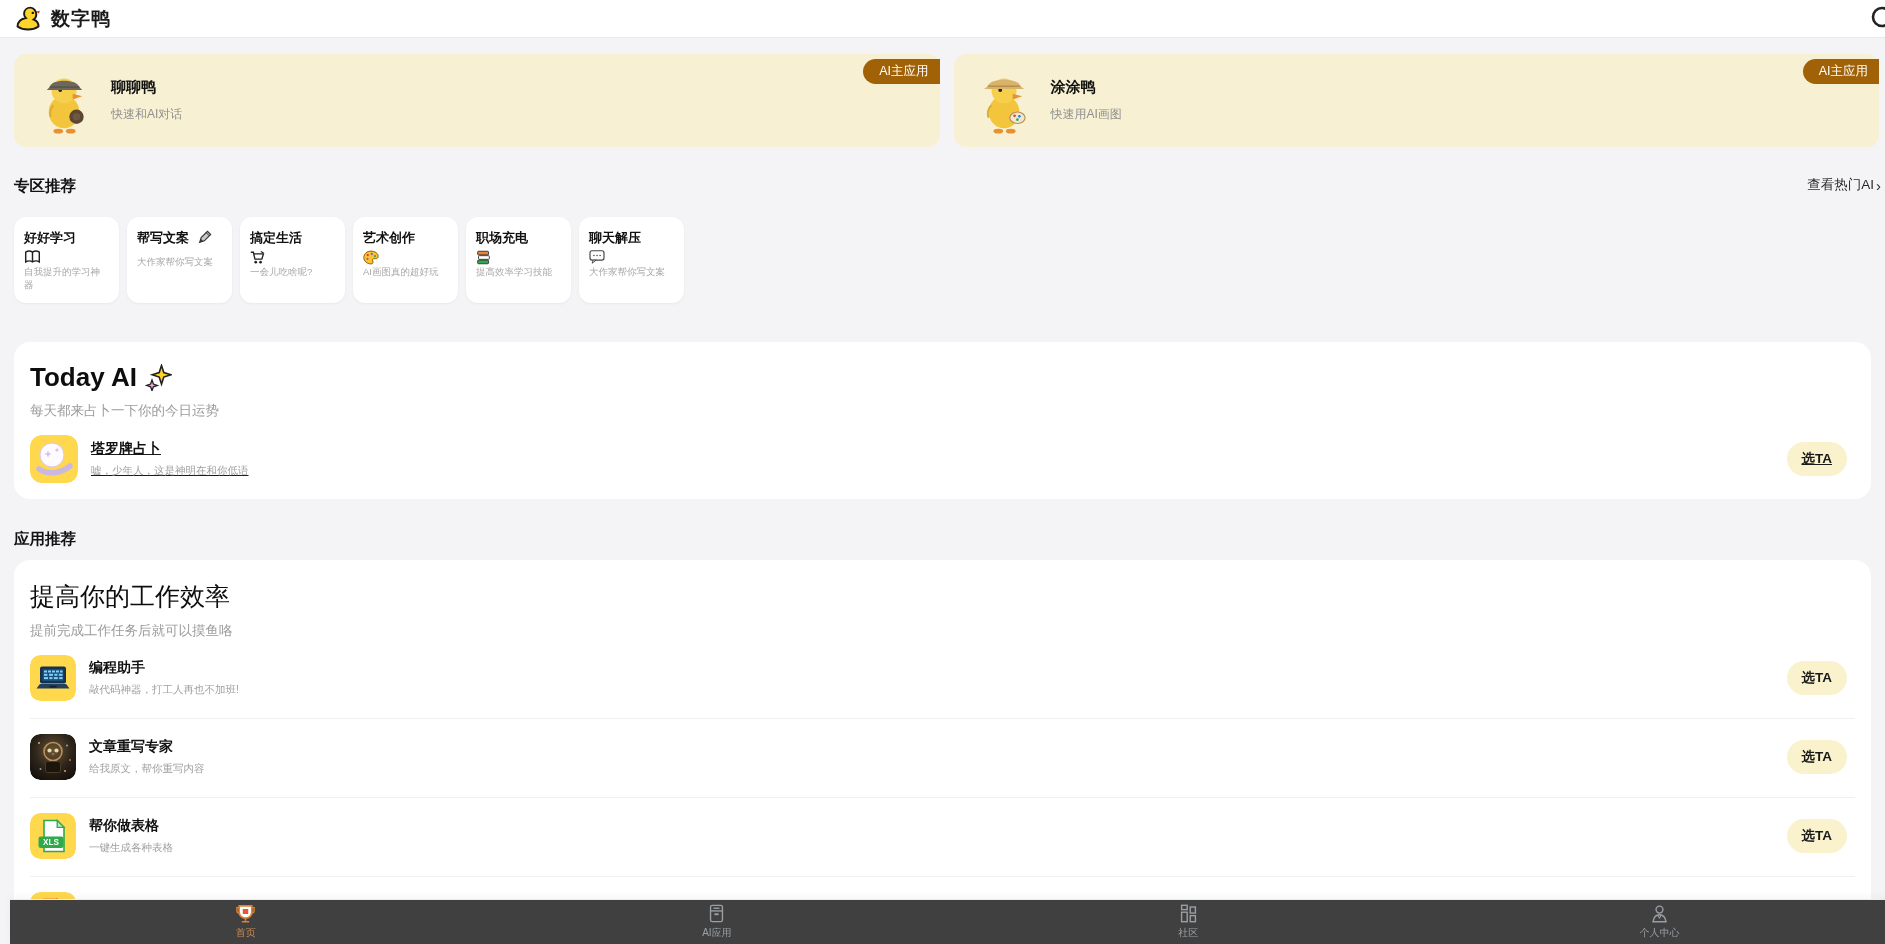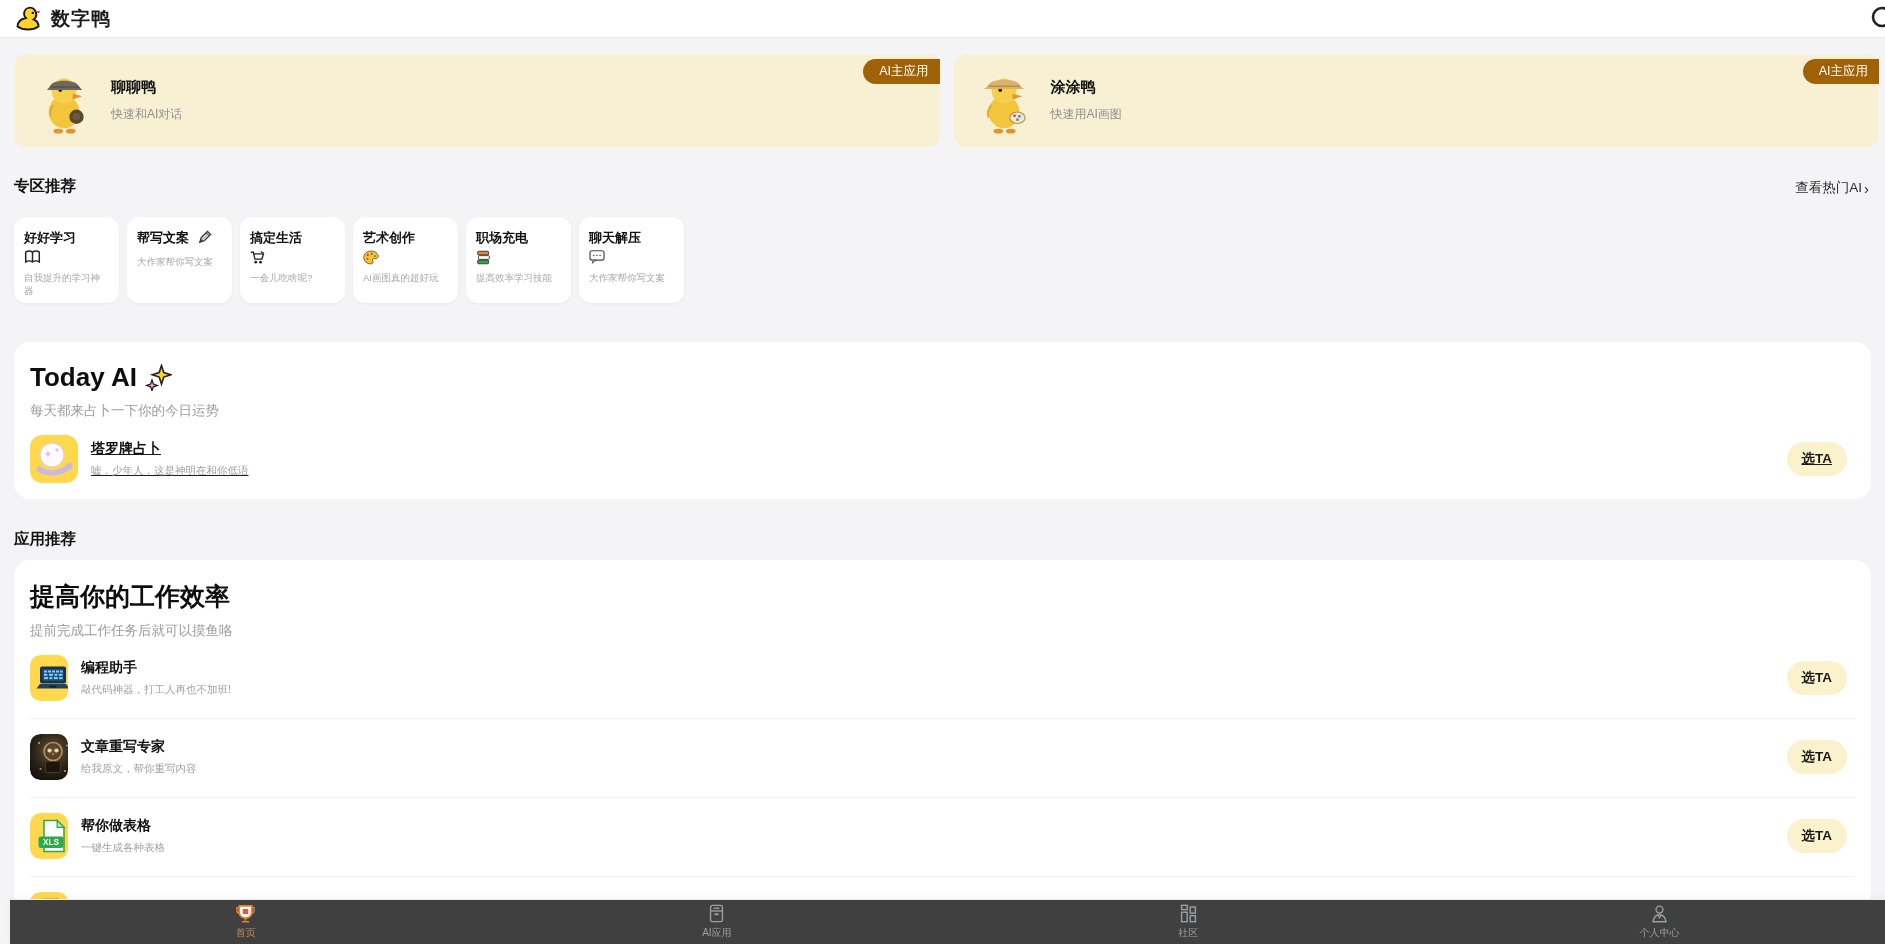--- a/index.html
+++ b/index.html
@@ -15,52 +15,52 @@
   
   .banners { display:flex; gap:14px; margin:16px 6px 0 14px; }
   .banner { flex:1; height:93px; background:#f7f0d3; border-radius:12px; position:relative; display:flex; align-items:center; padding-left:22px; cursor:pointer; }
   .banner .duck-img { width:58px; height:67px; flex:0 0 auto; }
   .banner .btext { margin-left:17px; }
   .banner .btitle { font-size:15px; font-weight:bold; color:#111; }
   .banner .bsub { font-size:12px; color:#8f8f8f; margin-top:9px; }
   .badge { position:absolute; top:5px; right:0; background:#a16207; color:#fff; font-size:12.5px; padding:4px 11px 4px 16px; border-radius:999px 0 0 999px; }
 
   
-  .zone-header { display:flex; justify-content:space-between; align-items:flex-end; margin:29px 16px 0 14px; }
+  .zone-header { display:flex; justify-content:space-between; align-items:flex-start; margin:29px 4px 0 14px; }
   .section-title { font-size:15.5px; font-weight:bold; color:#111; }
   .zone-link { font-size:13.5px; color:#2a2a2a; cursor:pointer; display:flex; align-items:center; gap:2px; }
   .zone-link .chev { font-size:15px; }
   .zone-cards { display:flex; gap:8px; margin:20px 14px 0; }
   .zone-card { width:105px; height:86px; background:#fff; border-radius:12px; padding:11px 10px; box-shadow:0 1px 3px rgba(0,0,0,.05); cursor:pointer; overflow:hidden; }
   .zc-title { font-size:13px; font-weight:bold; color:#111; }
   .zc-icon { display:block; margin-top:3px; height:16px; line-height:0; }
   .zone-card.inline-icon .zc-title { display:inline; }
   .zone-card.inline-icon .zc-icon { display:inline-block; margin:0 0 0 4px; vertical-align:-3px; }
-  .zc-sub { font-size:9.5px; color:#a8a8a8; margin-top:6px; line-height:1.35; }
+  .zc-sub { font-size:9.5px; color:#a8a8a8; margin-top:0; line-height:1.35; }
   .zone-card.inline-icon .zc-sub { margin-top:9px; }
 
   
   .panel { background:#fff; border-radius:16px; margin:0 14px; }
   .today-panel { margin-top:39px; padding:20px 16px 16px; }
   .panel-h { display:flex; align-items:center; gap:8px; }
   .panel-title { font-size:26px; font-weight:800; color:#0d0d0d; }
   .panel-sub { font-size:13.5px; color:#9b9b9b; margin-top:9px; }
   .item-row { display:flex; align-items:center; margin-top:15px;text-decoration:underline; }
   .item-icon { width:48px; height:48px; border-radius:12px; overflow:hidden; flex:0 0 auto; line-height:0; }
   .item-text { margin-left:13px; }
   .item-title { font-size:14px; font-weight:bold; color:#111; }
   .item-sub { font-size:10.5px; color:#a0a0a0; margin-top:6px; }
   .pick-btn { margin-left:auto; margin-right:8px; background:#faf2cc; border:none; border-radius:999px; padding:8px 15px; font-size:13.5px; font-weight:bold; color:#1a1a1a; cursor:pointer; font-family:inherit; }
 
   .app-section-title { margin:30px 14px 0; }
   .work-panel { margin-top:10px; padding:20px 16px 0; height:356px; overflow:hidden; border-radius:16px 16px 0 0; }
-  .work-title { font-size:25px; font-weight:700; color:#0d0d0d; }
+  .work-title { font-size:25px; font-weight:400; color:#0d0d0d; }
   .app-row { display:flex; align-items:center; padding:15px 0 17px; border-bottom:1px solid #f0f0f0; }
   .app-row:last-child { border-bottom:none; }
-  .app-row .item-icon { width:38px; height:46px; border-radius:10px; }
+  .app-row .item-icon { width:46px; height:46px; border-radius:10px; }
 
   
   .bottom-nav { position:fixed; left:10px; bottom:0; width:1885px; height:45px; background:#404040; border-top:1px solid #ececec; box-shadow:0 -2px 8px rgba(0,0,0,.04); display:flex; }
   .nav-item { flex:1; display:flex; flex-direction:column; align-items:center; justify-content:center; gap:2px; cursor:pointer; }
   .nav-icon { height:20px; line-height:0; }
   .nav-label { font-size:10px; color:#9aa0a6; }
   .nav-item.active .nav-label { color:#c98b54; }
 </style>
 </head>
 <body>

